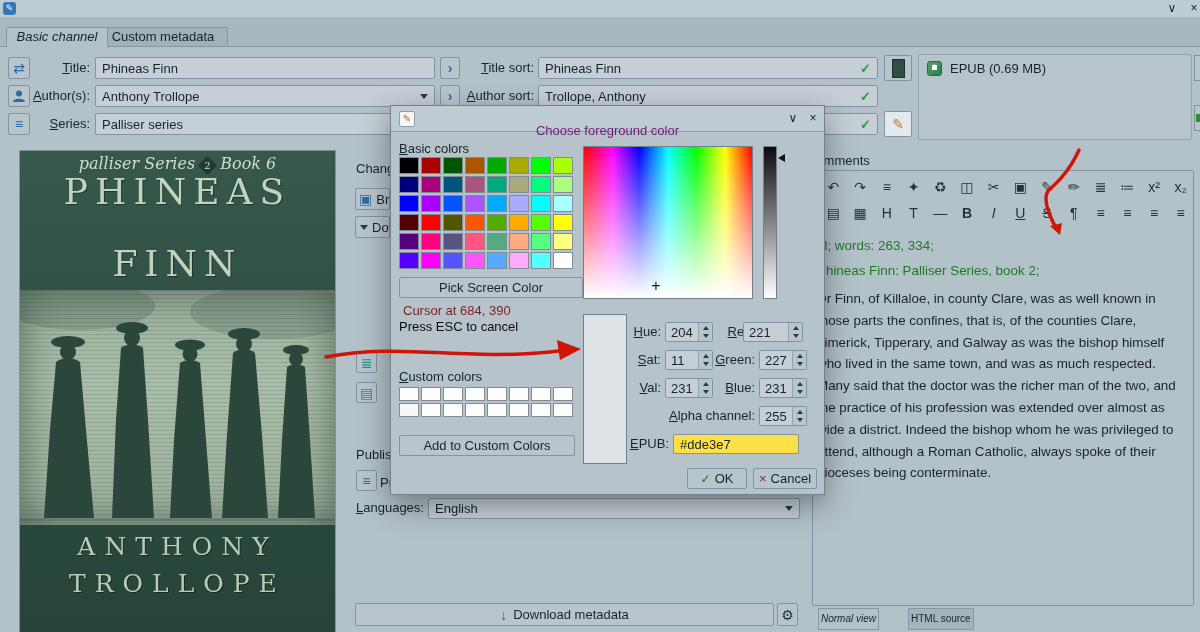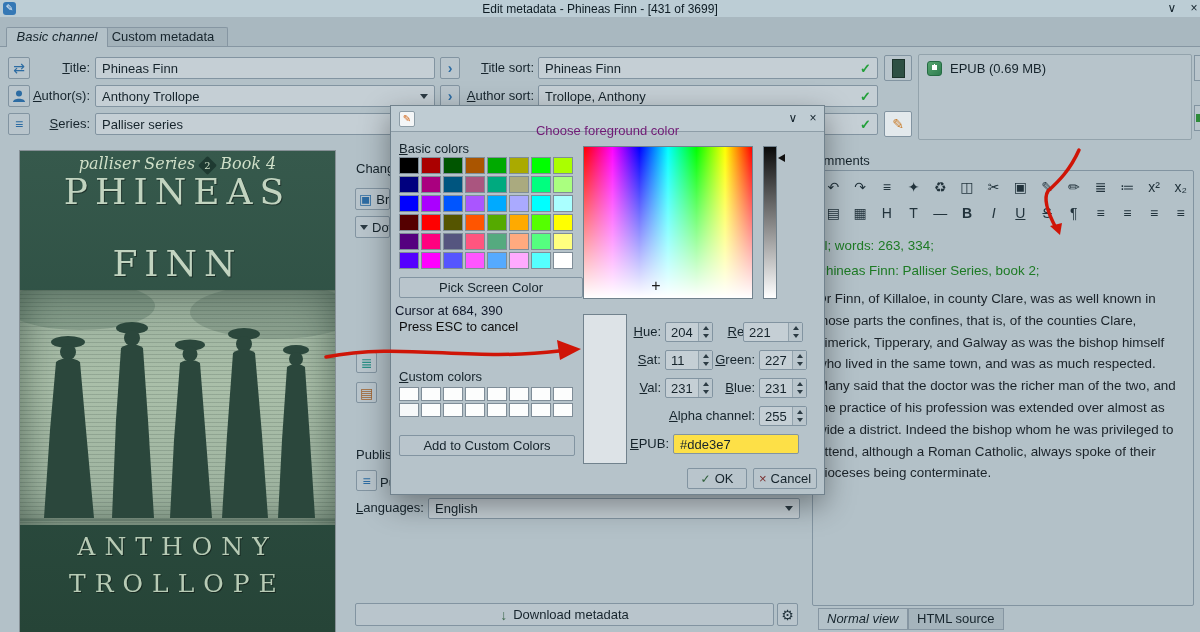--- a/index.html
+++ b/index.html
@@ -45,31 +45,30 @@
 .cov-script{position:absolute;top:3px;left:0;right:0;text-align:center;font-family:"DejaVu Serif",serif;font-style:italic;font-size:16px;color:#cfdfc8}
 .cov-num{display:inline-block;background:#1e3a31;color:#cfe0c8;font-size:11px;font-style:normal;padding:1px 4px;border-radius:2px;transform:rotate(45deg) scale(.9)}
 .cov-num i{display:inline-block;transform:rotate(-45deg);font-style:normal}
 .cov-big{position:absolute;left:0;right:0;text-align:center;font-family:"DejaVu Serif",serif;font-size:36px;letter-spacing:7px;color:#c2d4c0;text-shadow:1px 1px 0 rgba(0,0,0,.4)}
 .cov-med{position:absolute;left:0;right:0;text-align:center;font-family:"DejaVu Serif",serif;font-size:25px;letter-spacing:9px;color:#b7cbb5;text-shadow:1px 1px 0 rgba(0,0,0,.4)}
 .engr{position:absolute;left:0;top:139px;width:315px;height:235px;background:repeating-linear-gradient(180deg,rgba(28,48,40,.16) 0 1px,rgba(0,0,0,0) 1px 4px),linear-gradient(180deg,#9db29f,#aabfa9 40%,#9cb19e);box-shadow:inset 0 0 42px rgba(18,38,30,.55)}
 .frag{overflow:hidden;white-space:nowrap}
 .epub-ic{width:15px;height:15px;border-radius:3px;background:radial-gradient(circle at 50% 42%,#fff 0 3px,rgba(0,0,0,0) 3px),linear-gradient(135deg,#57a46f,#2e7d4f);border:1px solid #256b43;margin-right:8px}
 .fmtbox{background:#b7c4cb;border:1px solid #93a3ac;border-radius:2px}
 .sliver{background:#b9c5cc;border:1px solid #8294a1;border-right:none}
-.vtab{position:absolute;top:608px;height:22px;line-height:20px;padding:0 8px;font-size:13px;border:1px solid #8696a2;background:#a5b4bc}
+.vtab{position:absolute;top:608px;height:22px;line-height:20px;padding:0 2px;font-size:10px;border:1px solid #8696a2;background:#a5b4bc}
 .vtab.active{background:#b3c1c8;font-style:italic}
 .anno{left:0;top:0;z-index:99;pointer-events:none}
 .greenline{white-space:nowrap;color:#1d7a24}
 </style>
 </head>
 <body>
 
 <div class="titlebar">
   <span class="win-ic">✎</span>
-  <span class="t">Edit metadata - Phineas Finn - [431 of 3699]</span>
   <span class="winbtn" style="left:1164px">∨</span>
   <span class="winbtn" style="left:1186px">×</span>
 </div>
 
 <div class="a panel"></div>
 <div class="a tab active" style="left:6px;width:102px">Basic channel</div>
 <div class="a tab" style="left:98px;width:130px">Custom metadata</div>
 
 <div class="a btn" style="left:8px;top:57px;width:22px;height:22px">
   <span class="ic c-blue">⇄</span>
@@ -130,21 +129,21 @@
   <span class="check">✓</span>
 </div>
 <div class="a btn" style="left:884px;top:111px;width:28px;height:26px;background:#e3e9ec">
   <span class="ic c-orange">✎</span>
 </div>
 
 <div class="a cover" style="left:20px;top:151px;width:315px;height:481px">
   <div class="cov-script">
     <span>palliser Series</span>
     <span class="cov-num"><i>2</i></span>
-    <span>Book 4</span>
+    <span>Book 6</span>
   </div>
   <div class="cov-big" style="top:20px">PHINEAS</div>
   <div class="cov-big" style="top:92px">FINN</div>
   <div class="engr">
     <svg width="315" height="235" viewBox="0 0 315 235">
       <g fill="#2b473c">
         <ellipse cx="60" cy="16" rx="75" ry="24" opacity="0.22"></ellipse>
         <ellipse cx="255" cy="22" rx="85" ry="27" opacity="0.2"></ellipse>
         <ellipse cx="48" cy="52" rx="17" ry="6"></ellipse>
         <circle cx="48" cy="62" r="8"></circle>
@@ -325,21 +324,21 @@
     </div>
 
   <div class="a huesat" style="left:192px;top:40px;width:170px;height:153px">
     <span style="position:absolute;left:40%;top:86%;font-size:16px;color:#1b1b1b">+</span>
   </div>
   <div class="a valbar" style="left:372px;top:40px;width:14px;height:153px"></div>
   <span class="a valarrow" style="left:387px;top:48px"></span>
 
   <div class="a btn" style="left:8px;top:171px;width:184px;height:21px">Pick Screen Color</div>
 
-  <div class="a lbl" style="left:4px;top:197px;width:200px;height:16px;line-height:16px;color:#0f172a">Cursor at 684, 390</div>
+  <div class="a lbl" style="left:12px;top:197px;width:200px;height:16px;line-height:16px;color:#7f1d1d">Cursor at 684, 390</div>
   <div class="a lbl" style="left:8px;top:213px;width:200px;height:16px;line-height:16px;color:#0c0c0c">Press ESC to cancel</div>
 
   <div class="a" style="left: 192px; top: 208px; width: 44px; height: 150px; border: 1px solid rgb(113, 130, 141); background: rgb(221, 227, 231);"></div>
 
   <div class="a lbl accel" style="left:8px;top:263px;width:130px;height:16px;line-height:16px;text-align:left">Custom colors</div>
   <div class="a grid" style="left:8px;top:281px;width:176px">
 
   <span class="swatch small" style="background: rgb(252, 253, 253);"></span>
       <span class="swatch small" style="background: rgb(252, 253, 253);"></span>
       <span class="swatch small" style="background: rgb(252, 253, 253);"></span>

